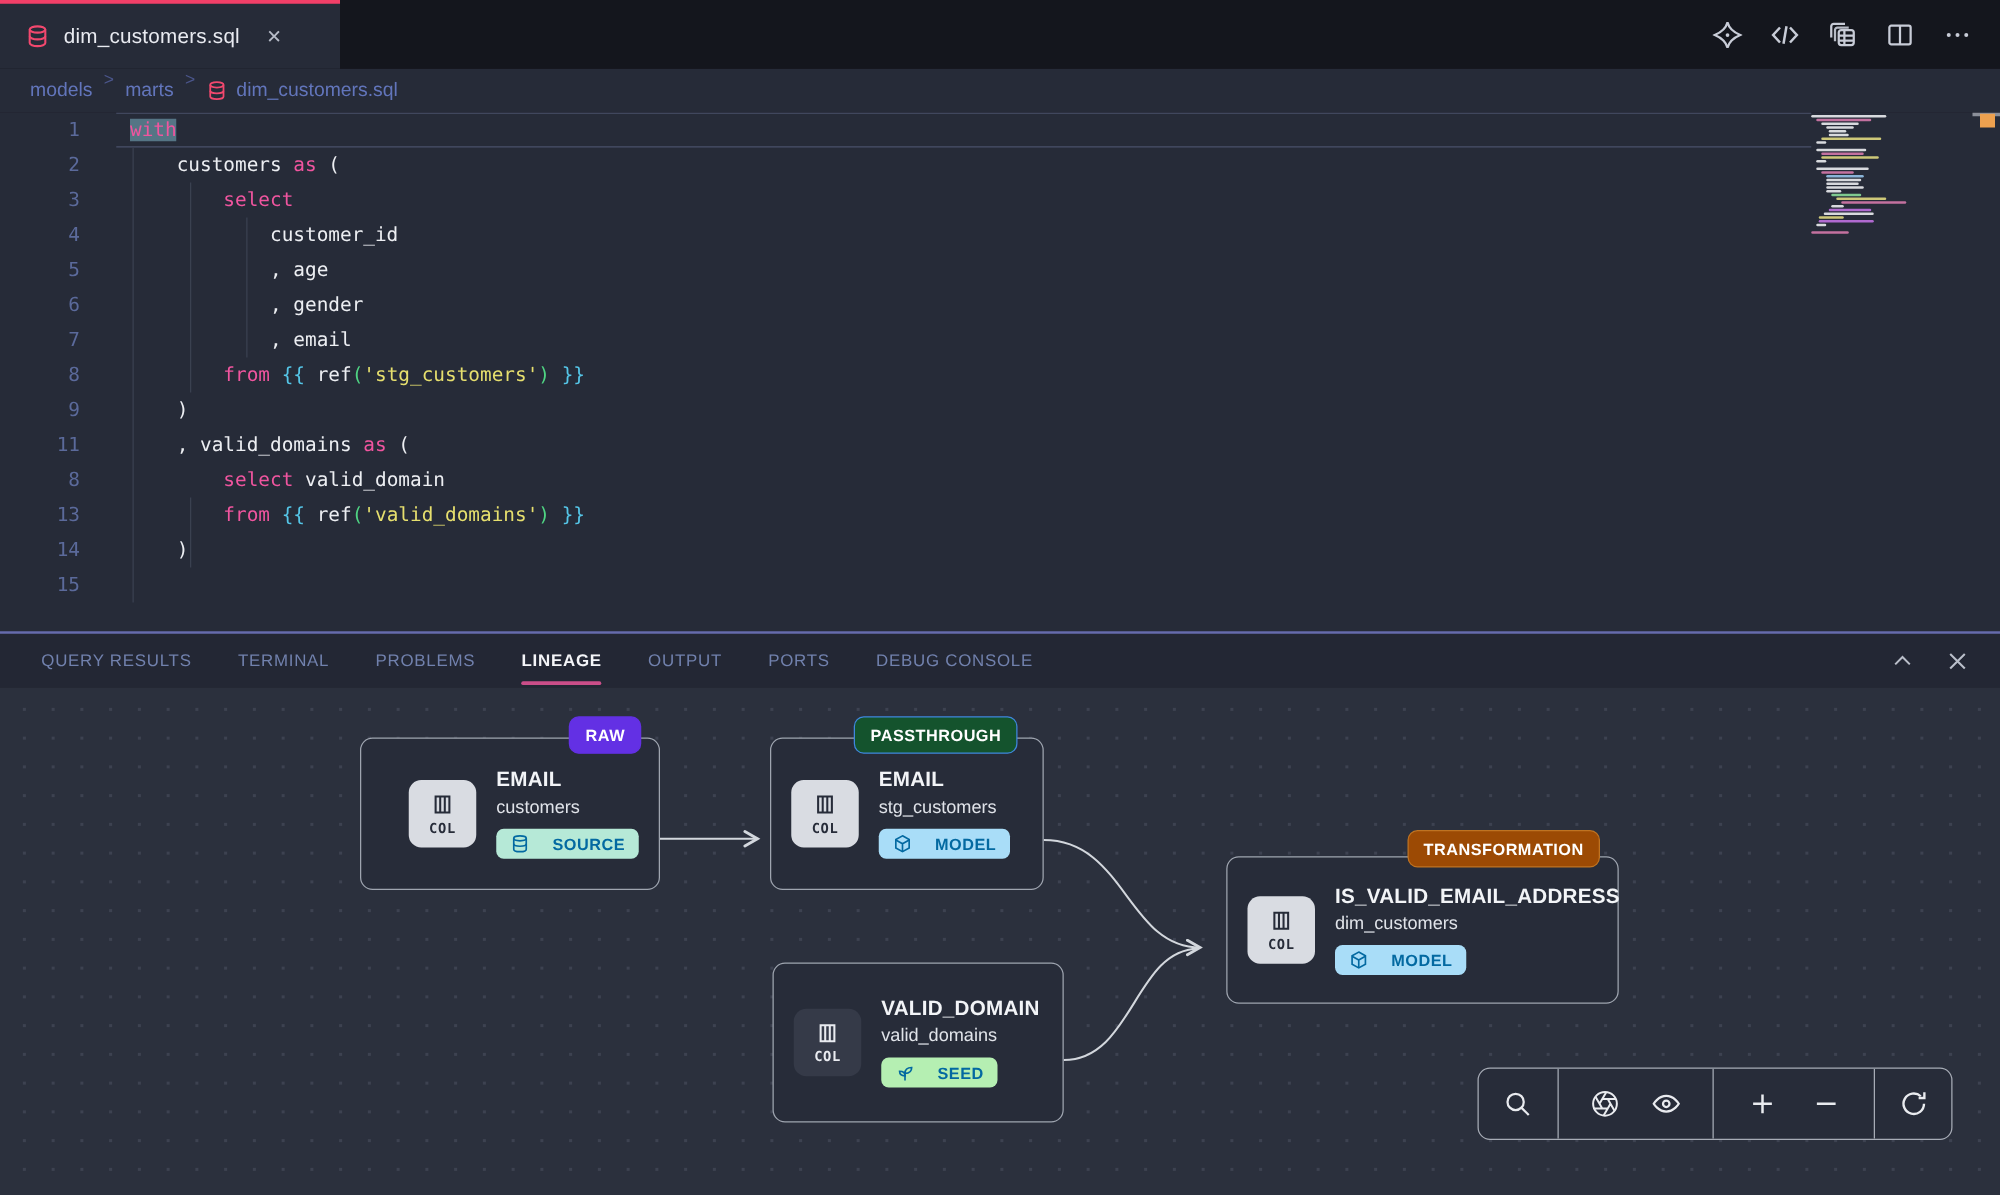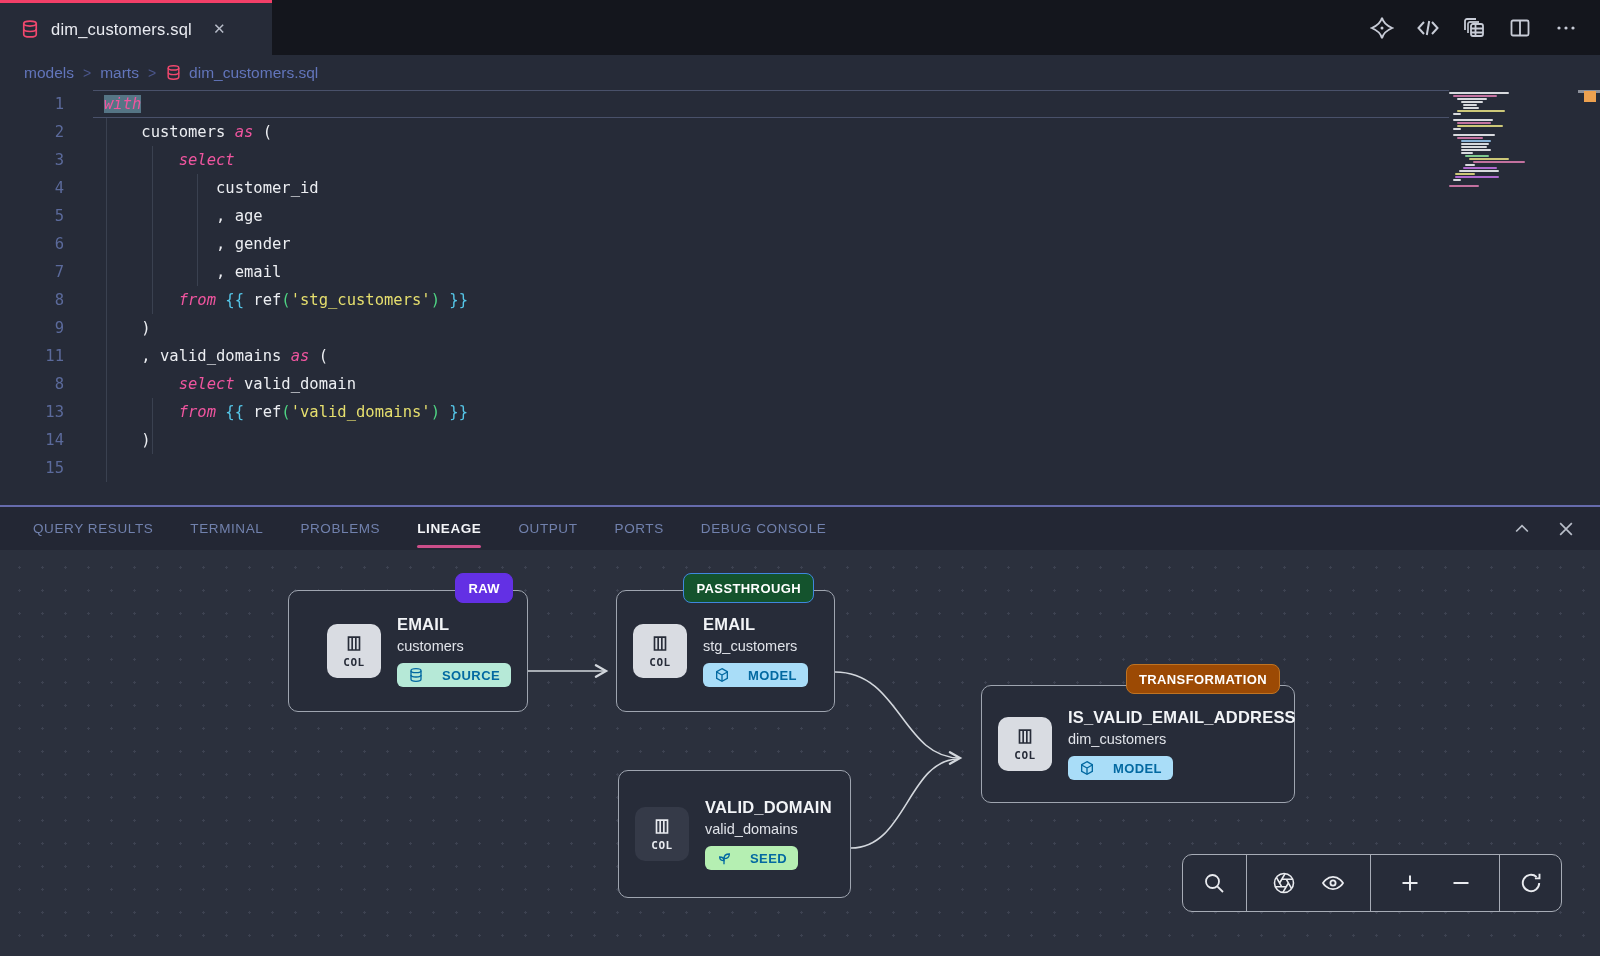--- a/index.html
+++ b/index.html
@@ -8,30 +8,30 @@
 
   
   .titlebar { height:55px; background:#14161d; display:flex; align-items:stretch; position:relative; }
   .file-tab { width:272px; background:#262b38; border-top:3px solid #f23f68; display:flex; align-items:center; padding:0 16px 0 20px; gap:11px; }
   .file-tab .tab-title { color:#e9ebf1; font-size:16.5px; letter-spacing:.2px; }
   .file-tab .tab-close { color:#b7bcc8; font-size:15px; margin-left:10px; cursor:pointer; }
   .titlebar-actions { position:absolute; right:22px; top:0; height:55px; display:flex; align-items:center; gap:22px; color:#c8ccd7; }
   .titlebar-actions .icon { width:24px; height:24px; display:inline-flex; cursor:pointer; }
 
   
-  .breadcrumb { height:35px; background:#262b38; display:flex; align-items:center; padding-left:24px; font-size:15.5px; color:#6275bb; gap:9px; }
+  .breadcrumb { height:35px; background:#262b38; display:flex; padding-left:24px; font-size:15.5px; color:#6275bb; gap:9px; }
   .breadcrumb .sep { color:#4b568c; font-size:14px; }
   .breadcrumb .crumb { display:inline-flex; align-items:center; gap:7px; cursor:pointer; }
 
   
   .editor { position:relative; height:415px; background:#262b38; overflow:hidden; font-family:"DejaVu Sans Mono", monospace; }
   .code-line { display:flex; height:28px; line-height:28px; font-size:15.5px; }
   .code-line .num { width:64px; text-align:right; color:#5b6a9b; flex:0 0 64px; }
   .code-line .src { padding-left:40px; white-space:pre; color:#eceef2; }
-  .tk-keyword { color:#f0559f;font-style:italic; }
+  .tk-keyword { color:#f0559f; }
   .tk-text { color:#eceef2; }
   .tk-string { color:#e6df6e; }
   .tk-brace { color:#55c6e8; }
   .tk-paren { color:#4fd483; }
   .tk-sel { background:#557585; }
   .cur-line-border { position:absolute; left:93px; width:1356px; height:1px; background:#49516a; }
   .indent-guide { position:absolute; width:1px; background:#3a4150; }
   .minimap { position:absolute; left:1449px; top:2px; width:84px; }
   .minimap .mrow { height:2px; margin-bottom:1px; border-radius:1px; }
   .overview-ruler { position:absolute; left:1578px; top:0; width:22px; height:415px; }

